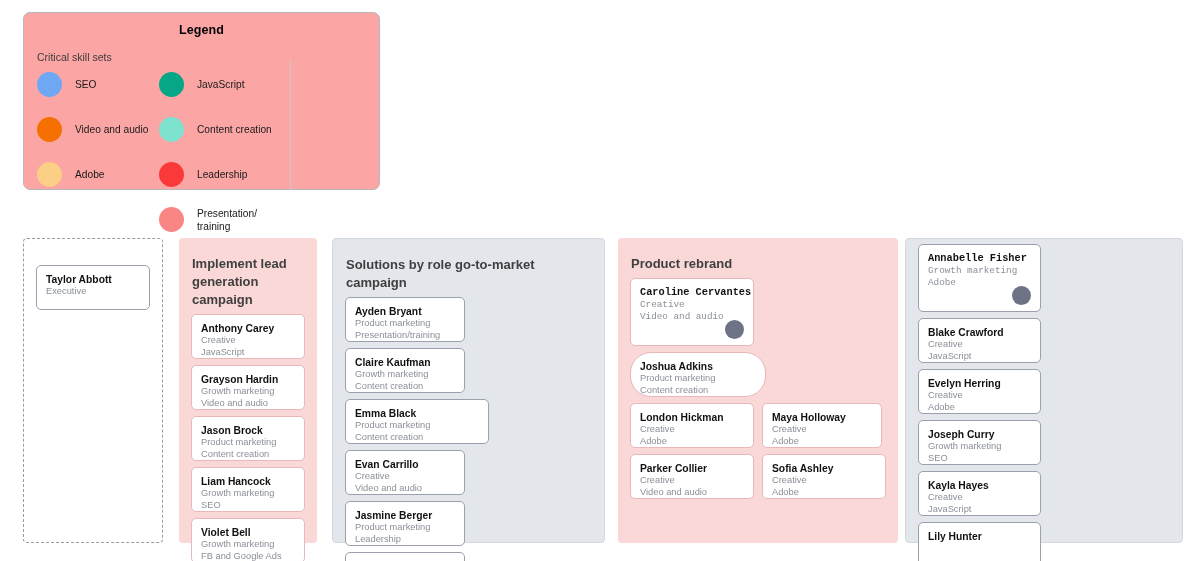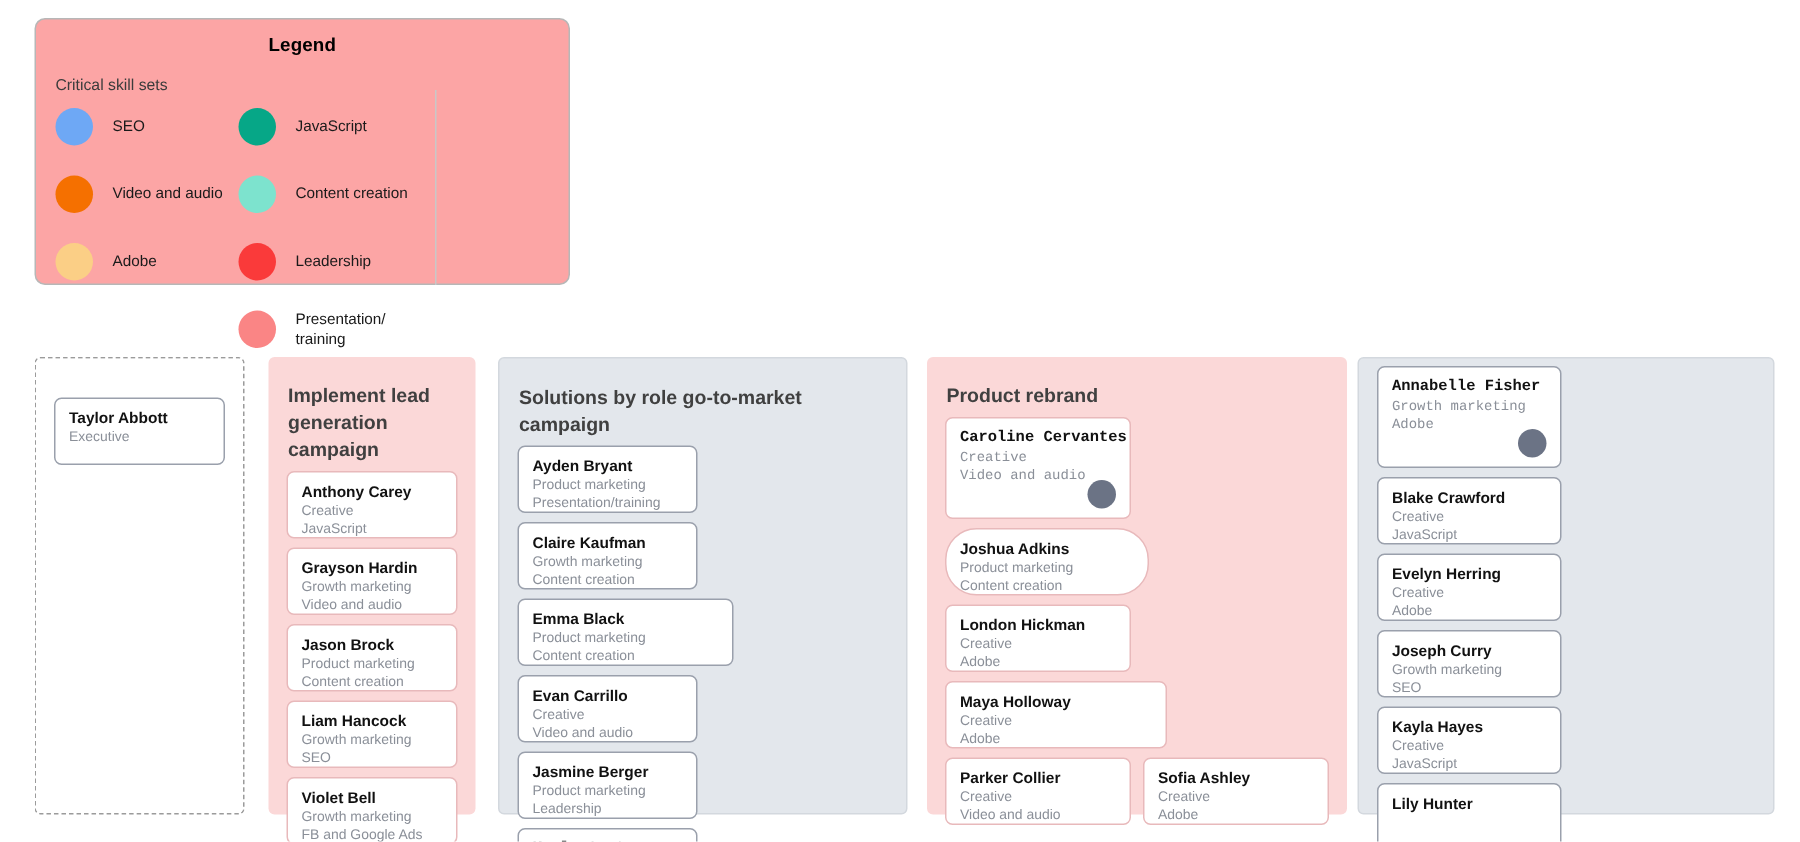--- a/index.html
+++ b/index.html
@@ -318,21 +318,21 @@
         <div class="card pink-edge" style="width: 136px; border-radius: 21px;">
           <div class="card-name">Joshua Adkins</div>
           <div class="card-line">Product marketing</div>
           <div class="card-line">Content creation</div>
         </div>
         <div class="card pink-edge" style="width: 124px;">
           <div class="card-name">London Hickman</div>
           <div class="card-line">Creative</div>
           <div class="card-line">Adobe</div>
         </div>
-        <div class="card pink-edge" style="width: 148px;">
+        <div class="card pink-edge" style="width: 120px;">
           <div class="card-name">Maya Holloway</div>
           <div class="card-line">Creative</div>
           <div class="card-line">Adobe</div>
         </div>
         <div class="card pink-edge" style="width: 124px;">
           <div class="card-name">Parker Collier</div>
           <div class="card-line">Creative</div>
           <div class="card-line">Video and audio</div>
         </div>
         <div class="card pink-edge" style="width: 124px;">

